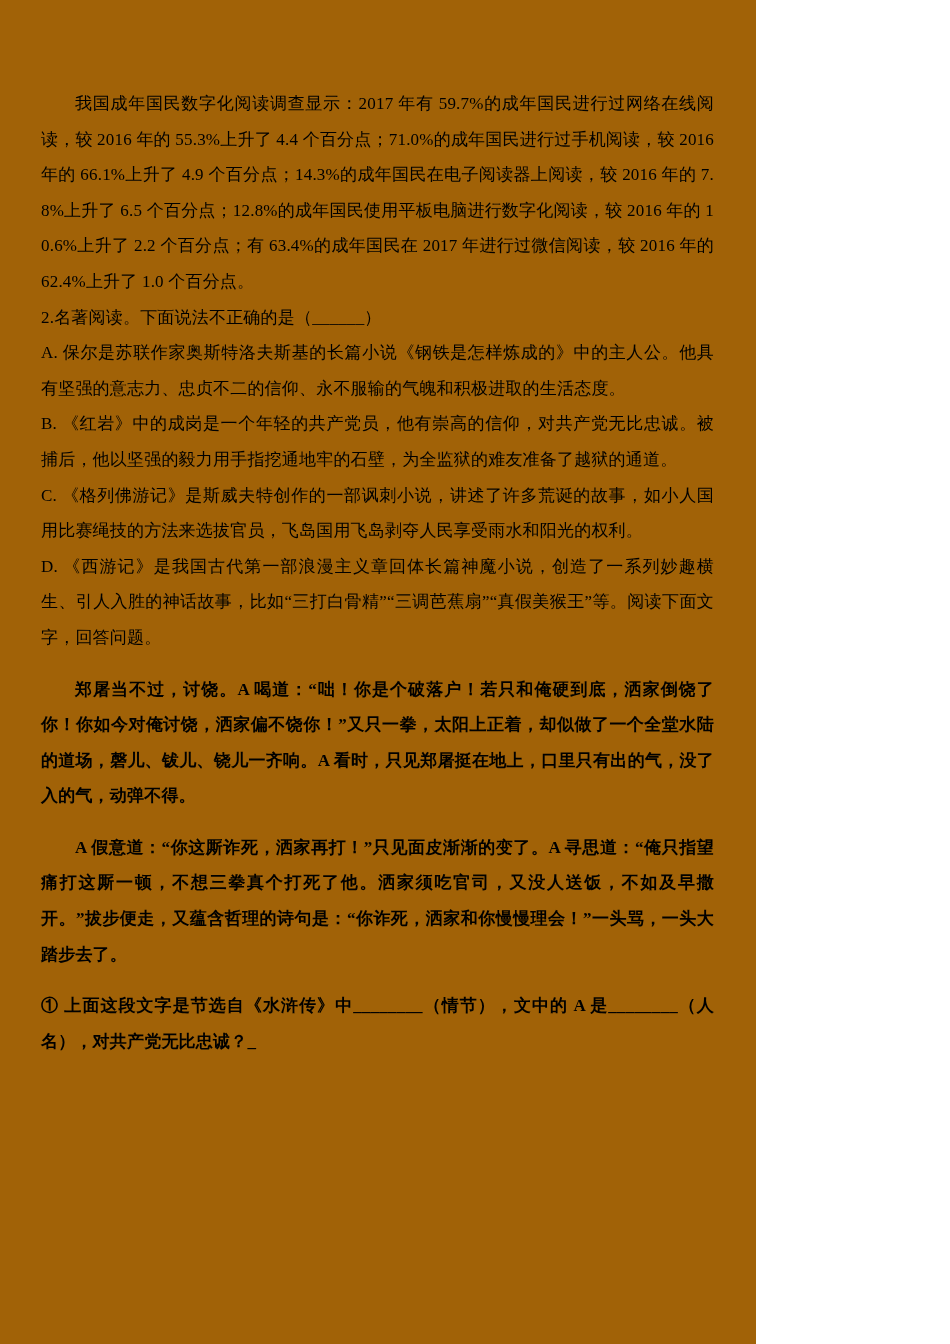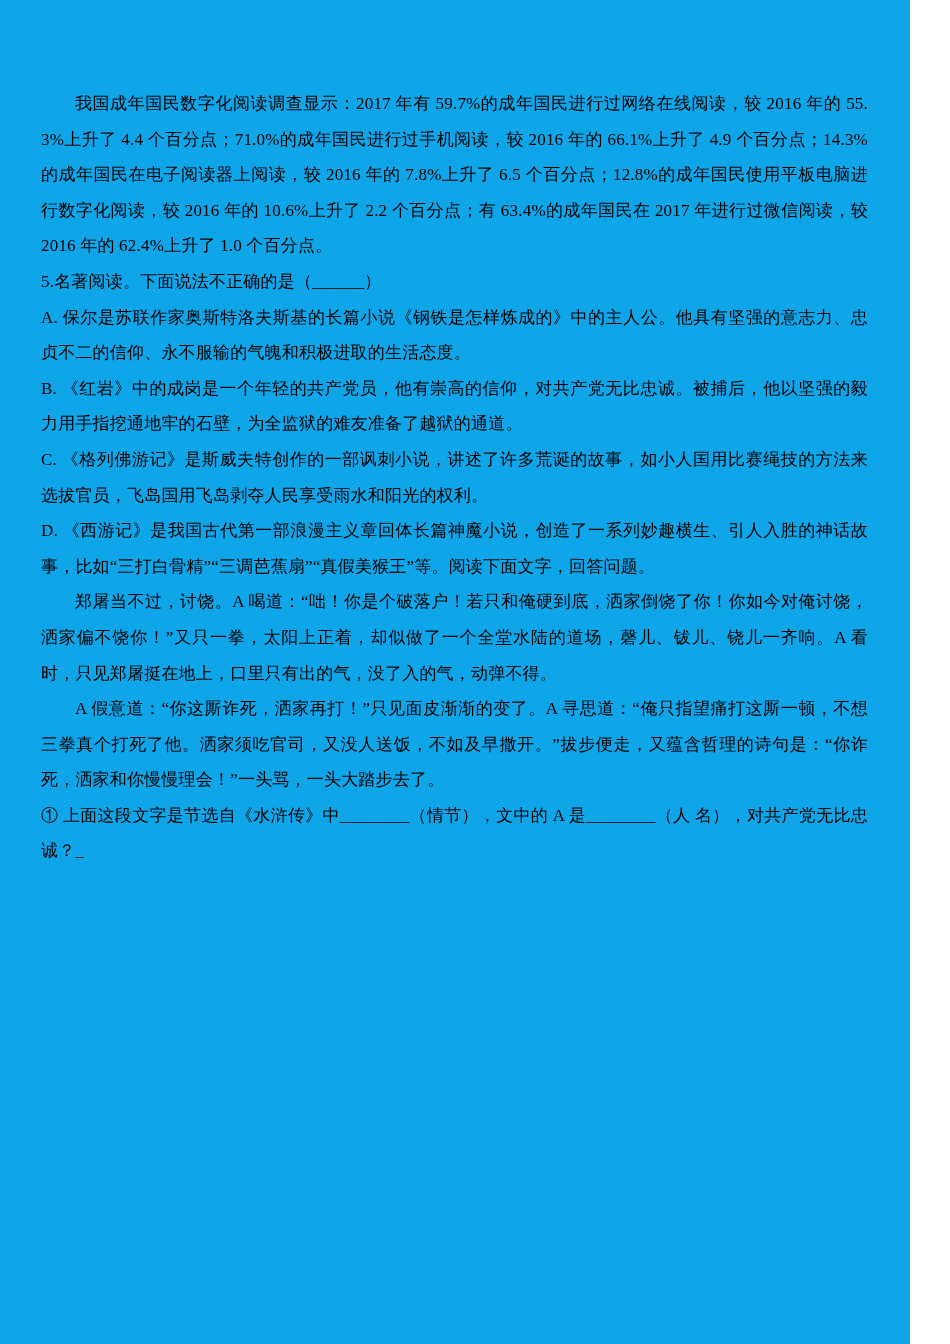--- a/index.html
+++ b/index.html
@@ -5,41 +5,41 @@
   * { margin: 0; padding: 0; box-sizing: border-box; }
   html, body { background: #ffffff; }
   body {
     width: 950px;
     height: 1344px;
     overflow: hidden;
     font-family: "Liberation Serif", "DejaVu Serif", serif;
     color: #000000;
   }
   .page {
-    width: 910px;
+    width: 756px;
     height: 1344px;
     padding: 86px 42px 4px 41px;
-    background: #0ea5e9;
+    background: #a16207;
   }
   .para {
     font-size: 17px;
     line-height: 35.6px;
     text-align: justify;
     word-break: break-all;
     letter-spacing: 0.2px;
   }
   .indent { text-indent: 2em; }
-  .bold { font-weight: normal; }
+  .bold { font-weight: bold; margin-top: 16px; }
 </style>
 </head>
 <body>
 
 <div class="page">
   <p class="para indent">我国成年国民数字化阅读调查显示：2017 年有 59.7%的成年国民进行过网络在线阅读，较 2016 年的 55.3%上升了 4.4 个百分点；71.0%的成年国民进行过手机阅读，较 2016 年的 66.1%上升了 4.9 个百分点；14.3%的成年国民在电子阅读器上阅读，较 2016 年的 7.8%上升了 6.5 个百分点；12.8%的成年国民使用平板电脑进行数字化阅读，较 2016 年的 10.6%上升了 2.2 个百分点；有 63.4%的成年国民在 2017 年进行过微信阅读，较 2016 年的 62.4%上升了 1.0 个百分点。</p>
-  <p class="para">5.名著阅读。下面说法不正确的是（______）</p>
+  <p class="para">2.名著阅读。下面说法不正确的是（______）</p>
   <p class="para">A. 保尔是苏联作家奥斯特洛夫斯基的长篇小说《钢铁是怎样炼成的》中的主人公。他具有坚强的意志力、忠贞不二的信仰、永不服输的气魄和积极进取的生活态度。</p>
   <p class="para">B. 《红岩》中的成岗是一个年轻的共产党员，他有崇高的信仰，对共产党无比忠诚。被捕后，他以坚强的毅力用手指挖通地牢的石壁，为全监狱的难友准备了越狱的通道。</p>
   <p class="para">C. 《格列佛游记》是斯威夫特创作的一部讽刺小说，讲述了许多荒诞的故事，如小人国用比赛绳技的方法来选拔官员，飞岛国用飞岛剥夺人民享受雨水和阳光的权利。</p>
   <p class="para">D. 《西游记》是我国古代第一部浪漫主义章回体长篇神魔小说，创造了一系列妙趣横生、引人入胜的神话故事，比如“三打白骨精”“三调芭蕉扇”“真假美猴王”等。阅读下面文字，回答问题。</p>
   <p class="para indent bold">郑屠当不过，讨饶。A 喝道：“咄！你是个破落户！若只和俺硬到底，洒家倒饶了你！你如今对俺讨饶，洒家偏不饶你！”又只一拳，太阳上正着，却似做了一个全堂水陆的道场，磬儿、钹儿、铙儿一齐响。A 看时，只见郑屠挺在地上，口里只有出的气，没了入的气，动弹不得。</p>
   <p class="para indent bold">A 假意道：“你这厮诈死，洒家再打！”只见面皮渐渐的变了。A 寻思道：“俺只指望痛打这厮一顿，不想三拳真个打死了他。洒家须吃官司，又没人送饭，不如及早撒开。”拔步便走，又蕴含哲理的诗句是：“你诈死，洒家和你慢慢理会！”一头骂，一头大踏步去了。</p>
   <p class="para bold">① 上面这段文字是节选自《水浒传》中________（情节），文中的 A 是________（人 名），对共产党无比忠诚？_</p>
 </div>
 
 </body></html>

